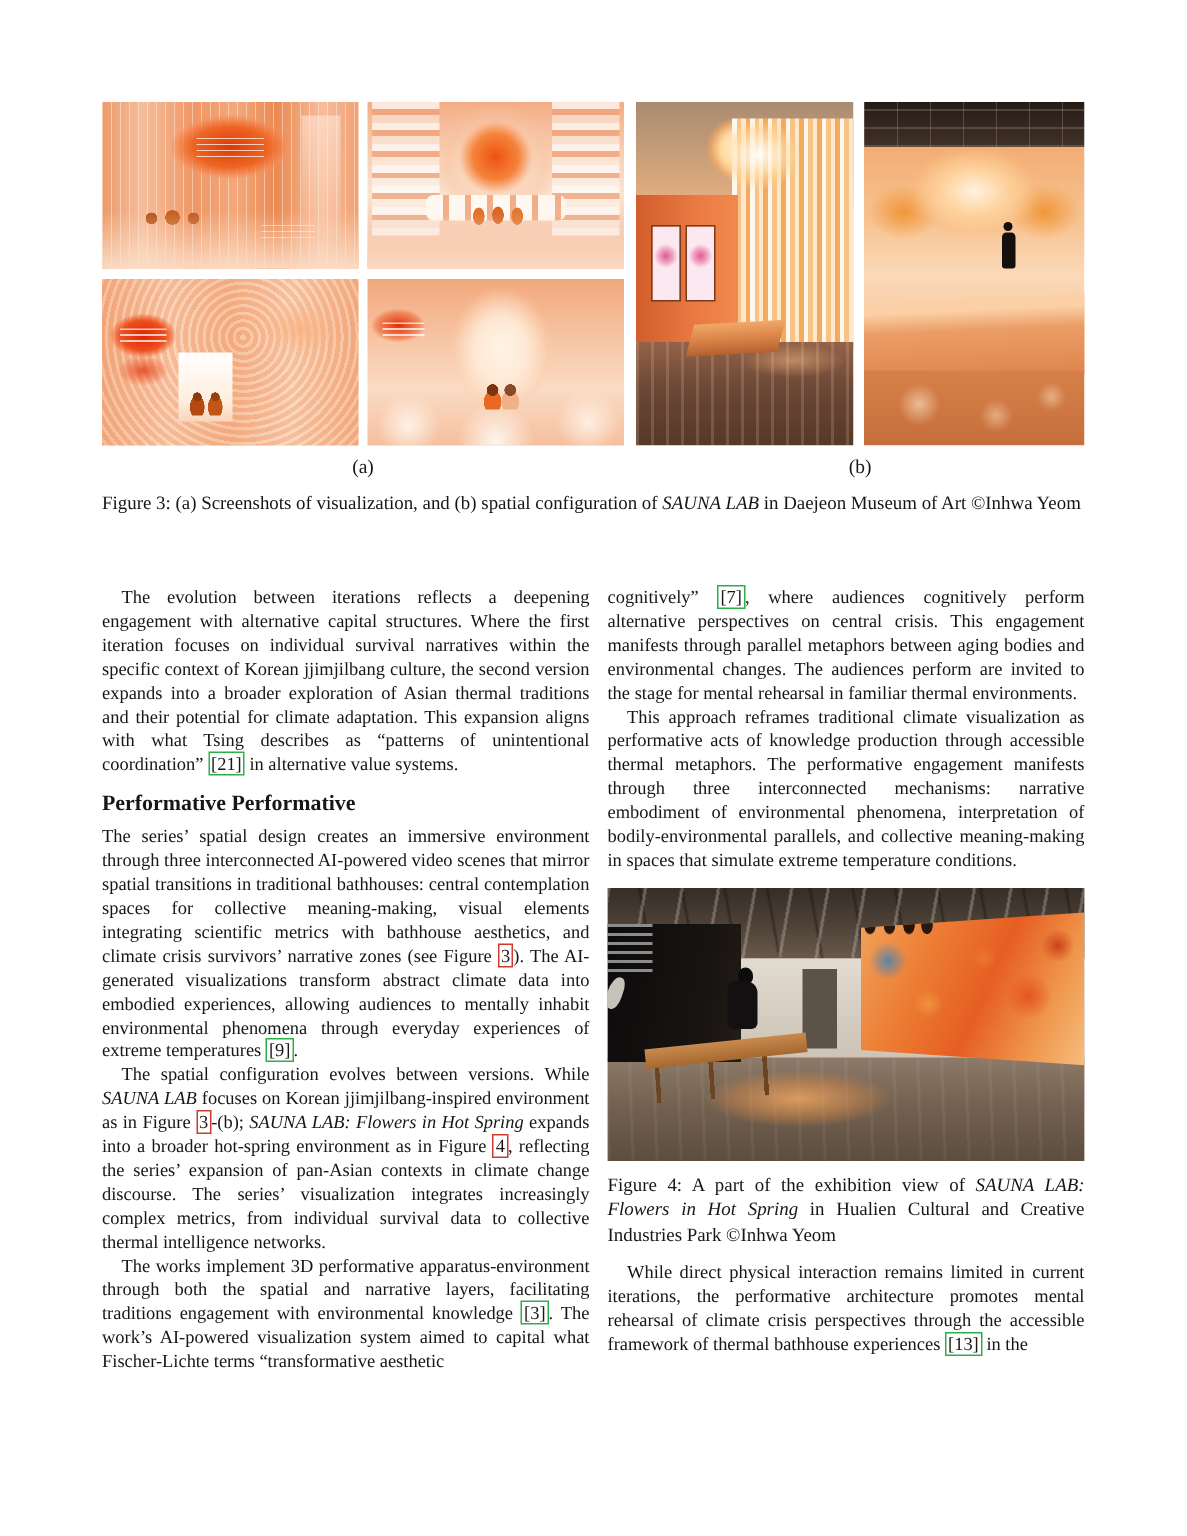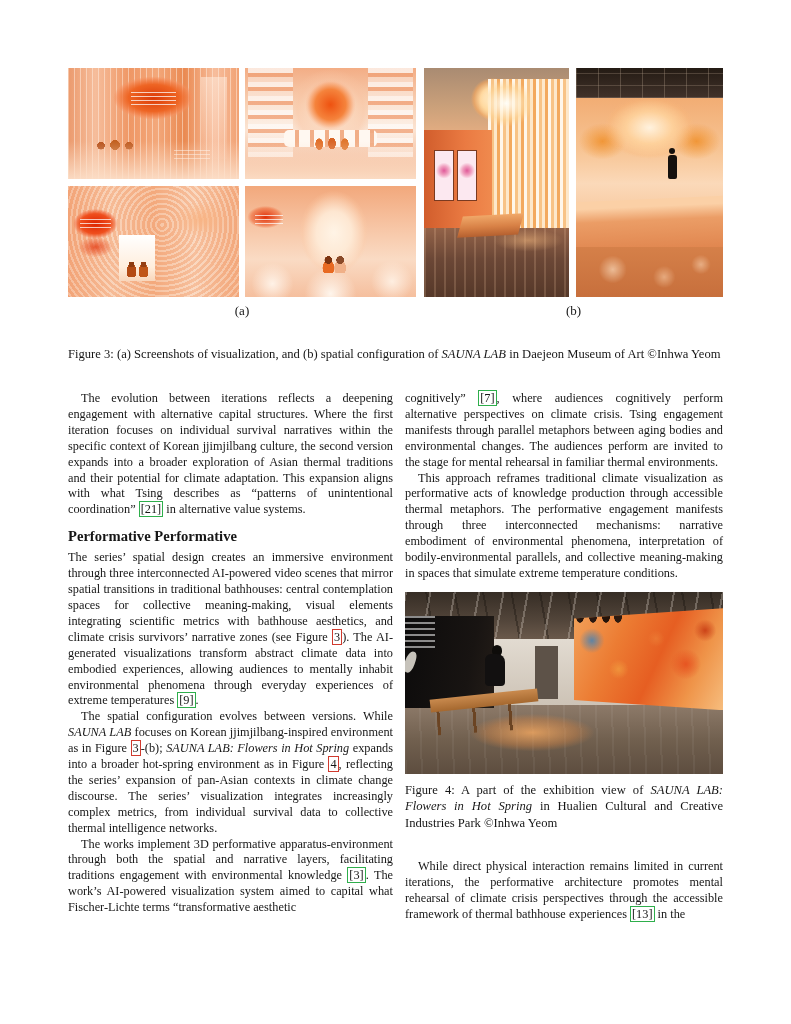--- a/index.html
+++ b/index.html
@@ -17,22 +17,22 @@
   .ph { position:relative; overflow:hidden; }
   .ph > div { position:absolute; }
   .b1 { position:absolute; left:0; top:0; width:145px; height:229px; }
   .b2 { position:absolute; left:152px; top:0; width:147px; height:229px; }
 
   .sublabels { position:absolute; left:68px; top:303px; width:655px; height:17px; font-size:13px; }
   .la { position:absolute; left:0; width:348px; text-align:center; }
   .lb { position:absolute; left:356px; width:299px; text-align:center; }
 
   .cap { font-size:12.6px; line-height:16.4px; text-align:justify; }
-  .cap3 { position:absolute; left:68px; top:346px; width:655px; }
-  .cap4 { margin:8px 0 28px; }
+  .cap3 { position:absolute; left:68px; top:327px; width:655px; }
+  .cap4 { margin:8px 0 10px; }
 
   
   .cols { position:absolute; left:68px; top:391px; width:655px; display:flex; gap:12px; }
   .colL { width:325px; }
   .colR { width:318px; }
   .body-p { margin:0; font-size:12.3px; line-height:15.9px; text-align:justify; }
   .ind { text-indent:13px; }
   h2.sec { font-size:14.6px; line-height:18px; margin:9px 0 5px; font-weight:bold; }
 
   .it { font-style:italic; }
@@ -243,21 +243,21 @@
 
   <div class="cols">
     <div class="col colL">
       <p class="body-p ind"><span>The evolution between iterations reflects a deepening engagement with alternative capital structures. Where the first iteration focuses on individual survival narratives within the specific context of Korean jjimjilbang culture, the second version expands into a broader exploration of Asian thermal traditions and their potential for climate adaptation. This expansion aligns with what Tsing describes as “patterns of unintentional coordination” </span><span class="cite">[21]</span><span> in alternative value systems.</span></p>
       <h2 class="sec">Performative Performative</h2>
       <p class="body-p"><span>The series’ spatial design creates an immersive environment through three interconnected AI-powered video scenes that mirror spatial transitions in traditional bathhouses: central contemplation spaces for collective meaning-making, visual elements integrating scientific metrics with bathhouse aesthetics, and climate crisis survivors’ narrative zones (see Figure </span><span class="figref">3</span><span>). The AI-generated visualizations transform abstract climate data into embodied experiences, allowing audiences to mentally inhabit environmental phenomena through everyday experiences of extreme temperatures </span><span class="cite">[9]</span><span>.</span></p>
       <p class="body-p ind"><span>The spatial configuration evolves between versions. While </span><span class="it">SAUNA LAB</span><span> focuses on Korean jjimjilbang-inspired environment as in Figure </span><span class="figref">3</span><span>-(b); </span><span class="it">SAUNA LAB: Flowers in Hot Spring</span><span> expands into a broader hot-spring environment as in Figure </span><span class="figref">4</span><span>, reflecting the series’ expansion of pan-Asian contexts in climate change discourse. The series’ visualization integrates increasingly complex metrics, from individual survival data to collective thermal intelligence networks.</span></p>
       <p class="body-p ind"><span>The works implement 3D performative apparatus-environment through both the spatial and narrative layers, facilitating traditions engagement with environmental knowledge </span><span class="cite">[3]</span><span>. The work’s AI-powered visualization system aimed to capital what Fischer-Lichte terms “transformative aesthetic</span></p>
     </div>
     <div class="col colR">
-      <p class="body-p"><span>cognitively” </span><span class="cite">[7]</span><span>, where audiences cognitively perform alternative perspectives on climate crisis. Tsing engagement manifests through parallel metaphors between aging bodies and environmental changes. The audiences perform are invited to the stage for mental rehearsal in familiar thermal environments.</span></p>
+      <p class="body-p"><span>cognitively” </span><span class="cite">[7]</span><span>, where audiences cognitively perform alternative perspectives on central crisis. This engagement manifests through parallel metaphors between aging bodies and environmental changes. The audiences perform are invited to the stage for mental rehearsal in familiar thermal environments.</span></p>
       <p class="body-p ind"><span>This approach reframes traditional climate visualization as performative acts of knowledge production through accessible thermal metaphors. The performative engagement manifests through three interconnected mechanisms: narrative embodiment of environmental phenomena, interpretation of bodily-environmental parallels, and collective meaning-making in spaces that simulate extreme temperature conditions.</span></p>
       <div class="fig4">
         <div class="f4-ceil"></div>
         <div class="f4-wall"></div>
         <div class="f4-door"></div>
         <div class="f4-floor"></div>
         <div class="f4-panel">
           <div class="f4-ptxt"></div>
           <div class="f4-swoosh"></div>
         </div>

